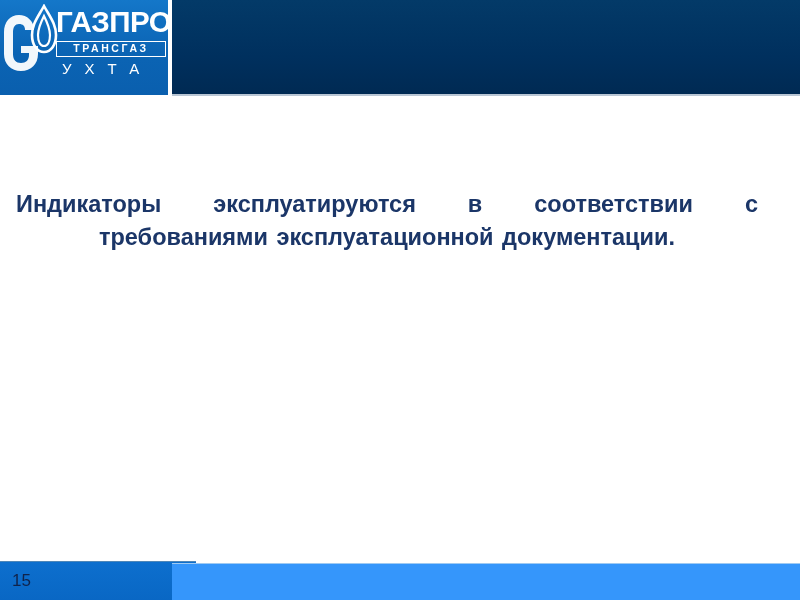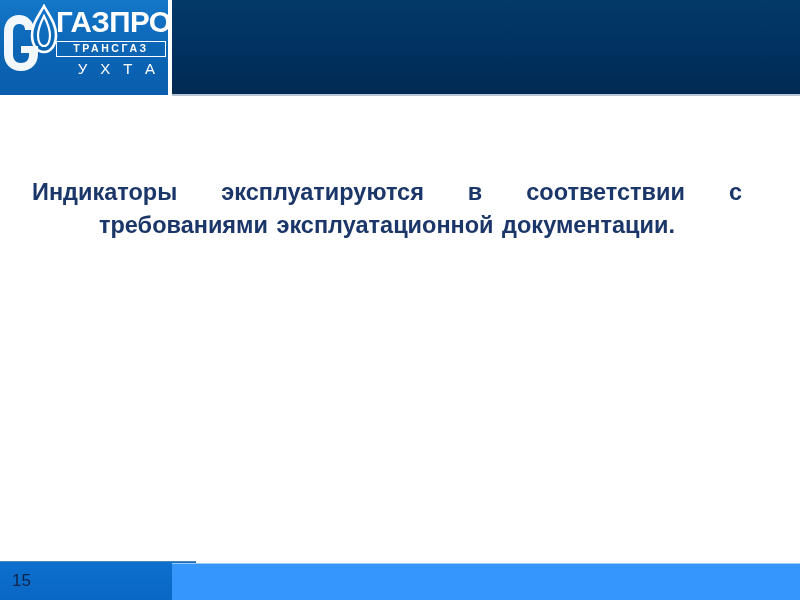--- a/index.html
+++ b/index.html
@@ -90,31 +90,31 @@
   }
   .logo-ukhta {
     margin-top: 3px;
     font-family: "Liberation Sans", sans-serif;
     font-weight: normal;
     font-size: 15px;
     line-height: 18px;
     color: #ffffff;
     letter-spacing: 13px;
     text-indent: 6px;
-    text-align: right;
+    text-align: left;
     white-space: nowrap;
   }
 
   
   .content {
     position: absolute;
-    top: 176px;
+    top: 188px;
     left: 0;
     width: 774px;
-    padding: 0 32px;
+    padding: 0 16px;
     box-sizing: border-box;
   }
   .para {
     font-family: "Liberation Sans", sans-serif;
     font-weight: bold;
     font-size: 23.5px;
     line-height: 33px;
     color: #1b3668;
     text-align: justify;
     text-align-last: center;

